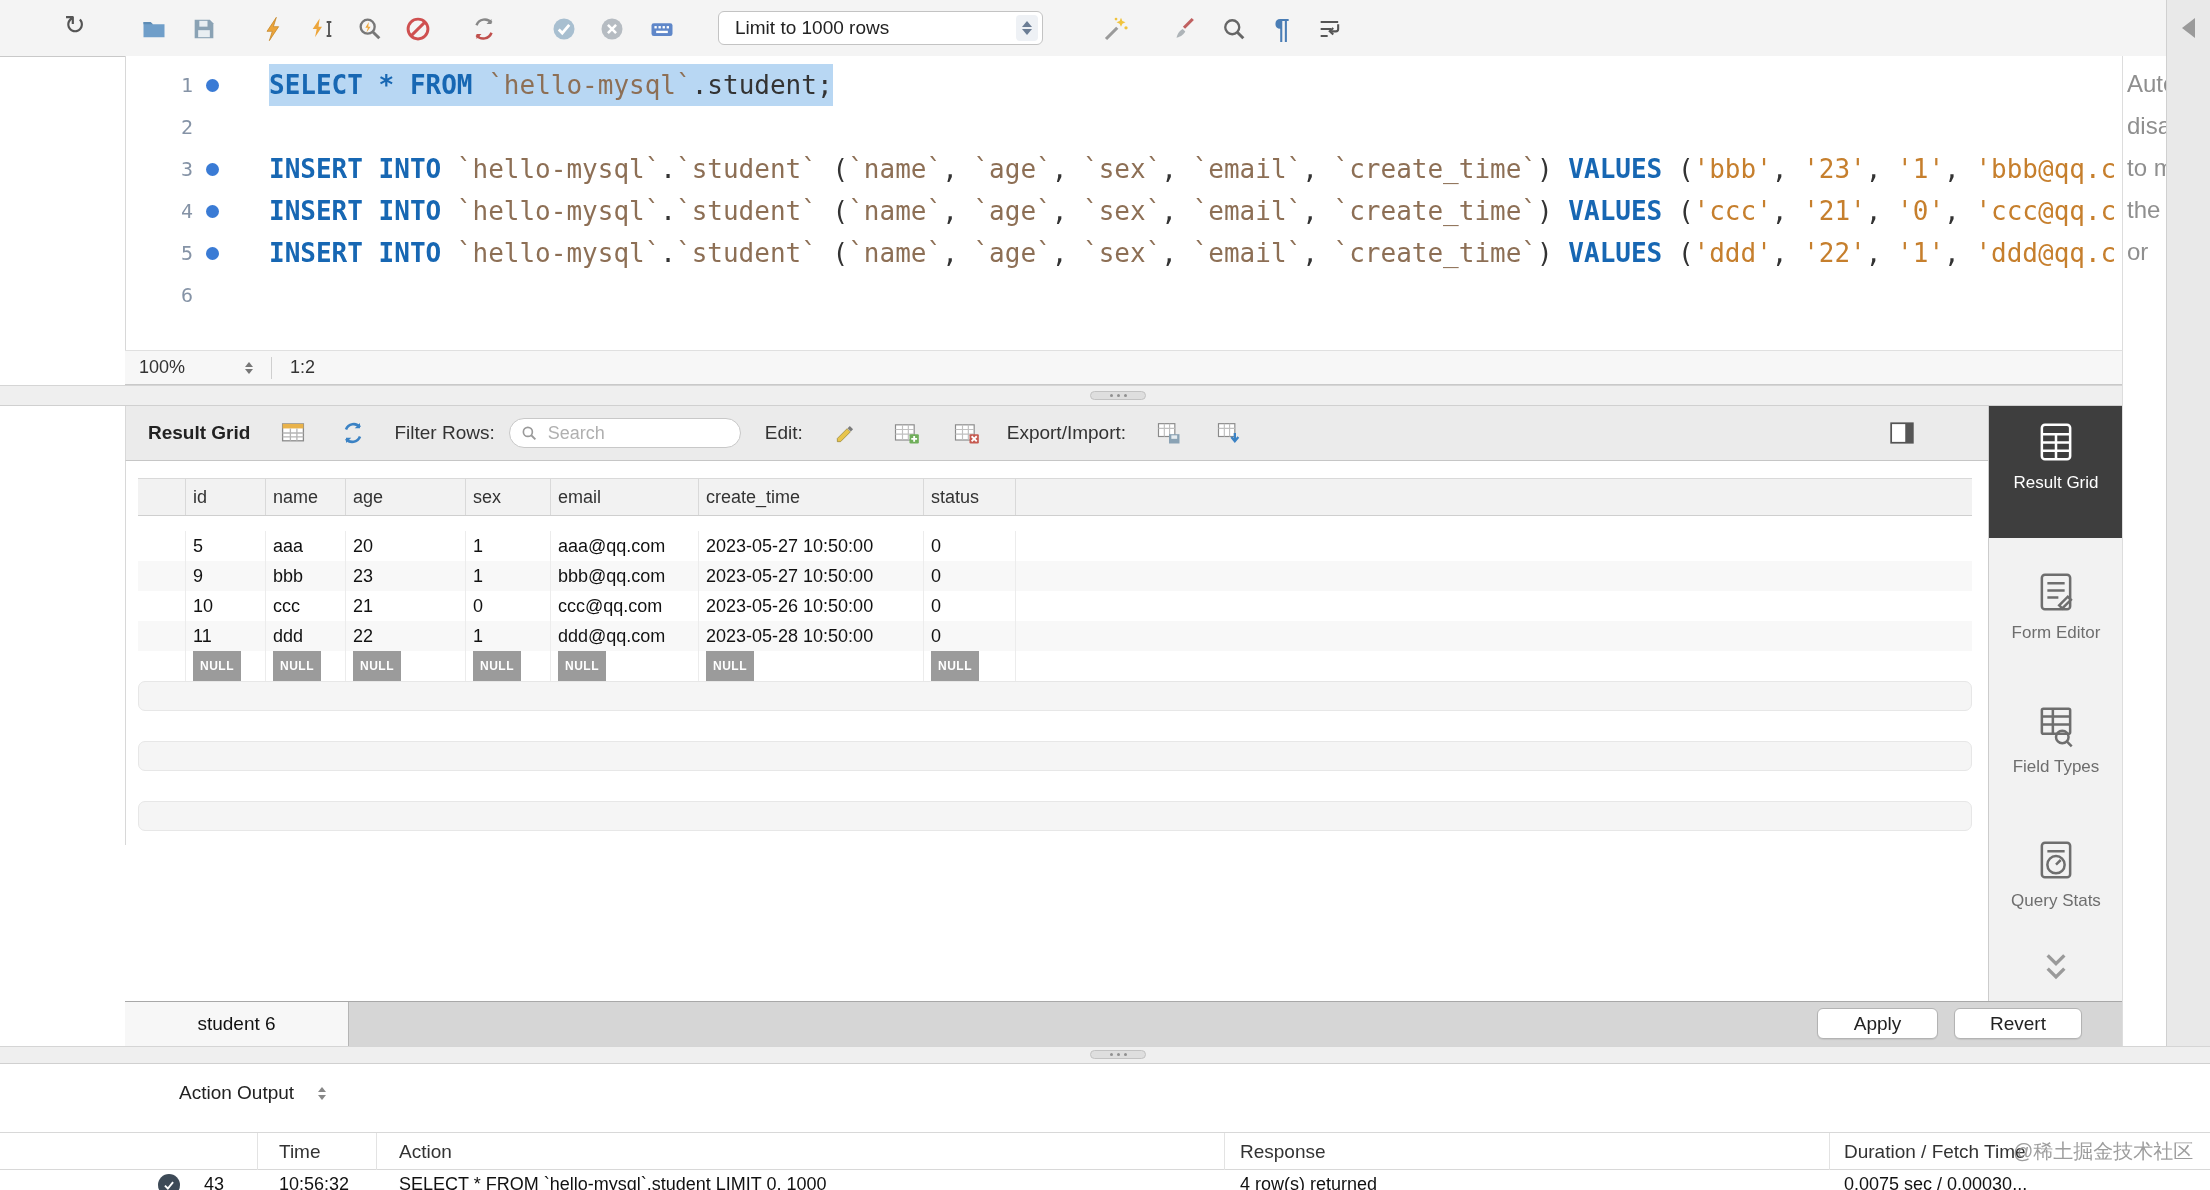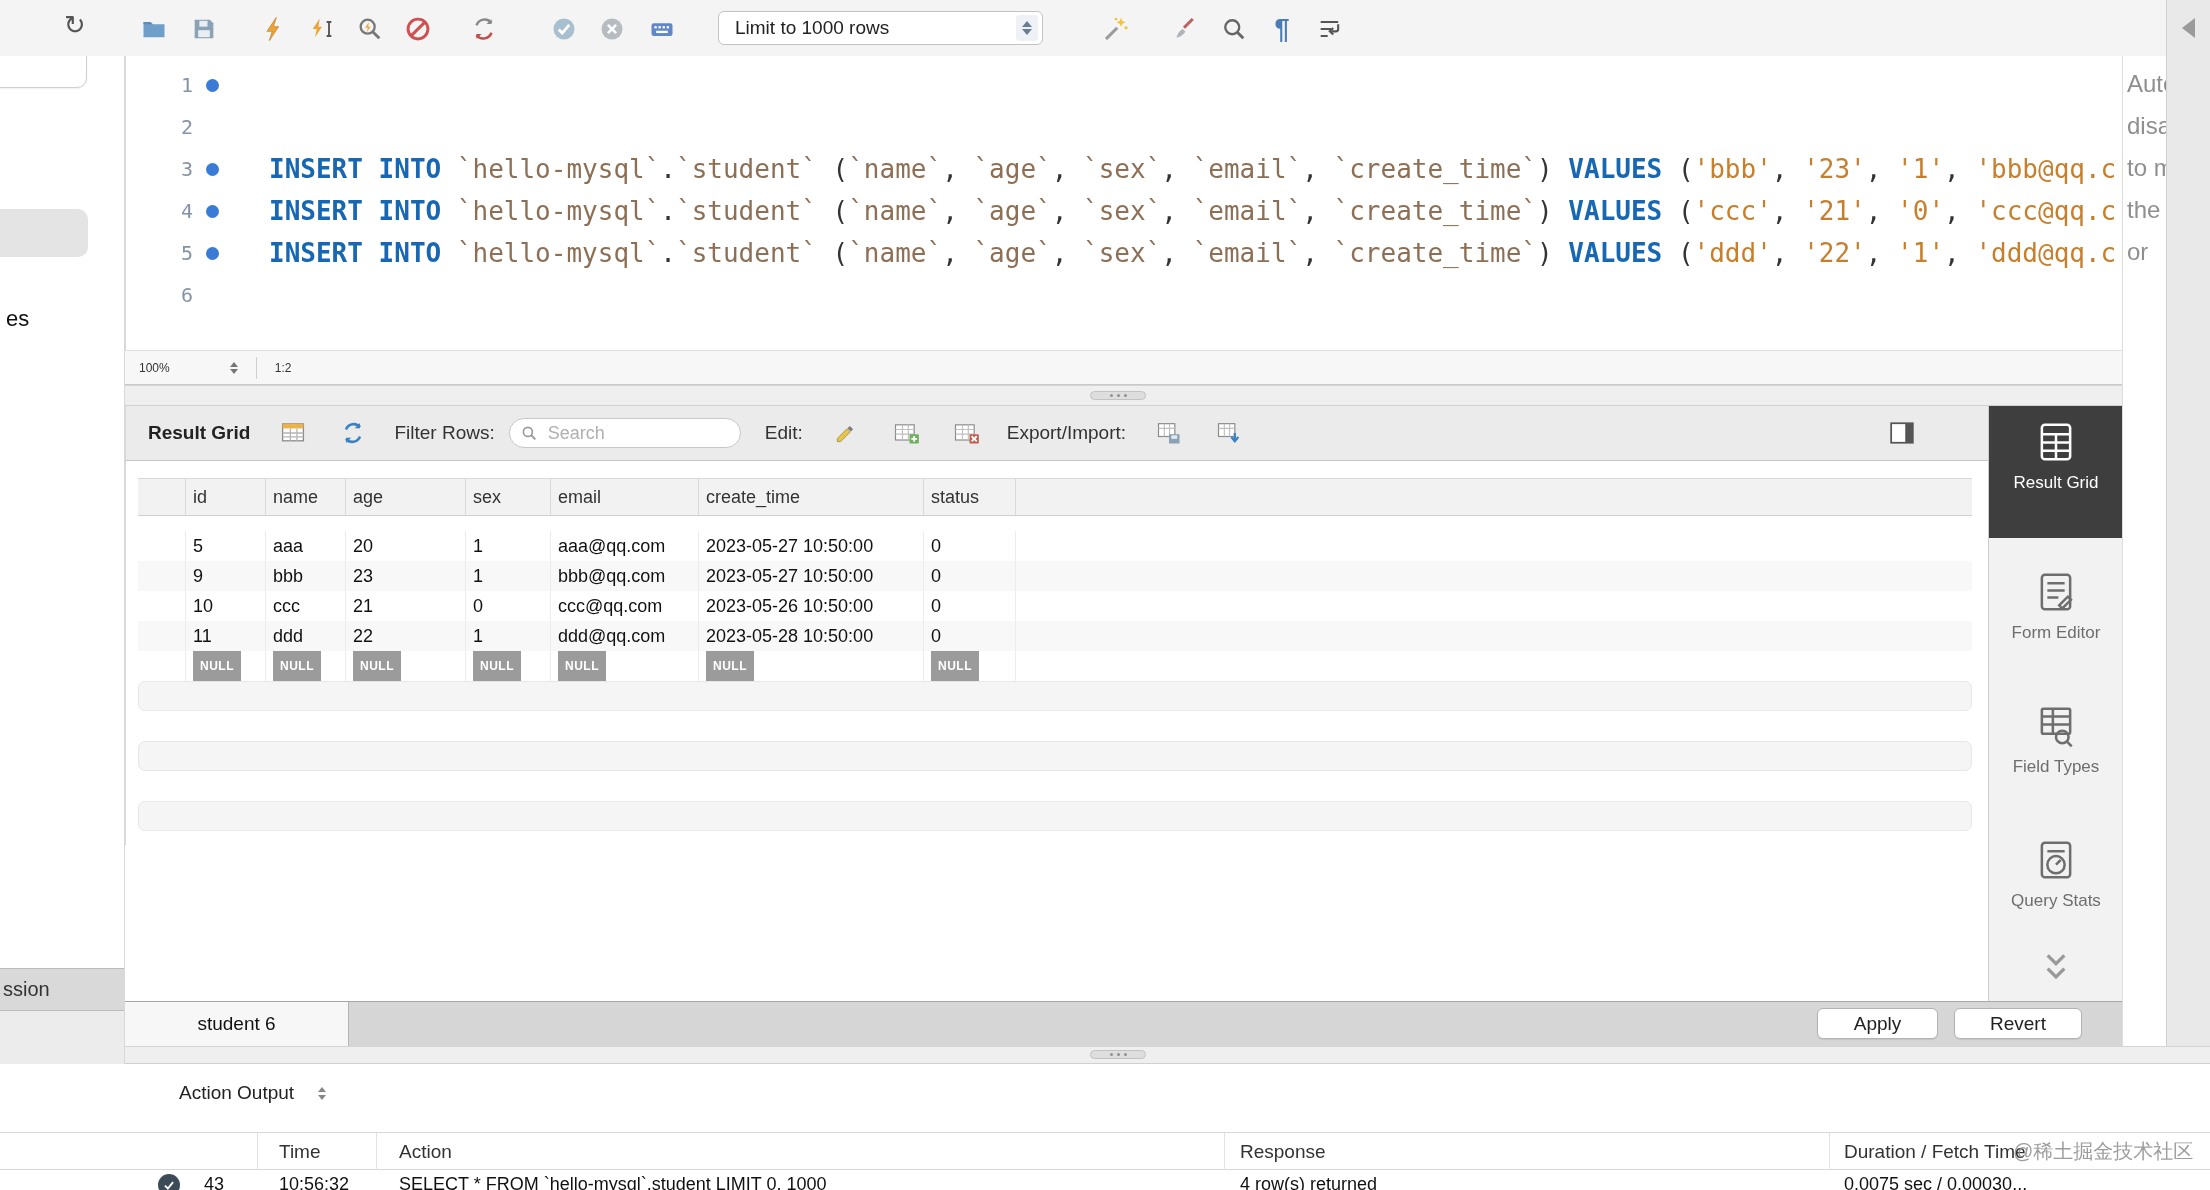--- a/index.html
+++ b/index.html
@@ -25,21 +25,21 @@
   .bp{width:76px;flex:0 0 auto;display:flex;align-items:center;}
   .bp .dot{display:none;width:13px;height:13px;border-radius:50%;background:#3a7bd5;margin-left:13px;}
   .bp.on .dot{display:block;}
   .codetext{white-space:pre;font-family:"DejaVu Sans Mono",monospace;font-size:26px;line-height:42px;}
   .codetext.sel{background:#b8d7f3;}
   .tok-kw{color:#1767b3;font-weight:bold;}
   .tok-id{color:#8d6f55;}
   .tok-str{color:#c67f2d;}
   .tok-pl{color:#333;}
 
-  .editor-status{position:absolute;left:125px;top:350px;width:1997px;height:35px;background:#f7f7f7;border-top:1px solid #e0e0e0;border-bottom:1px solid #c9c9c9;box-sizing:border-box;display:flex;align-items:center;font-size:12px;color:#333;}
+  .editor-status{position:absolute;left:125px;top:350px;width:1997px;height:35px;background:#f7f7f7;border-top:1px solid #e0e0e0;border-bottom:1px solid #c9c9c9;box-sizing:border-box;display:flex;align-items:center;font-size:18px;color:#333;}
   .editor-status .zoom{margin-left:14px;}
   .mini-stepper{margin-left:60px;display:flex;flex-direction:column;gap:2px;}
   .mini-stepper .tri-up{border-left-width:4px;border-right-width:4px;border-bottom:5px solid #777;}
   .mini-stepper .tri-dn{border-left-width:4px;border-right-width:4px;border-top:5px solid #777;}
   .vsep{width:1px;height:22px;background:#cfcfcf;margin-left:18px;}
   .editor-status .pos{margin-left:18px;}
 
   
   .splitter{position:absolute;left:0;width:2210px;background:#efefef;border-top:1px solid #d5d5d5;border-bottom:1px solid #d0d0d0;box-sizing:border-box;}
   .sp1{top:385px;height:21px;}
@@ -235,20 +235,21 @@
     </div>
   </div>
 
   <div class="editor">
     <div class="code-lines">
         <div class="code-line">
           <span class="ln">1</span>
           <span class="bp on">
             <span class="dot"></span>
           </span>
+          <span class="codetext sel"><span class="tok-kw">SELECT</span><span class="tok-pl"> </span><span class="tok-kw">*</span><span class="tok-pl"> </span><span class="tok-kw">FROM</span><span class="tok-pl"> </span><span class="tok-id">`hello-mysql`</span><span class="tok-pl">.student;</span></span>
         </div>
         <div class="code-line">
           <span class="ln">2</span>
           <span class="bp"></span>
           <span class="codetext"></span>
         </div>
         <div class="code-line">
           <span class="ln">3</span>
           <span class="bp on">
             <span class="dot"></span>
@@ -561,24 +562,15 @@
           </span>
           <span class="c-idx">43</span>
           <span class="c-time">10:56:32</span>
           <span class="c-action">SELECT * FROM `hello-mysql`.student LIMIT 0, 1000</span>
           <span class="c-response">4 row(s) returned</span>
           <span class="c-duration">0.0075 sec / 0.00030...</span>
         </div>
       </div>
   </div>
 
-  <div class="left-strip">
-    <div class="ls-white-box"></div>
-    <div class="ls-gray-box"></div>
-    <div class="ls-es">es</div>
-    <div class="ls-band">
-        <span>ssion</span>
-      </div>
-    <div class="ls-below"></div>
-  </div>
 
   <div class="watermark">@稀土掘金技术社区</div>
 </div>
 
 </body></html>

